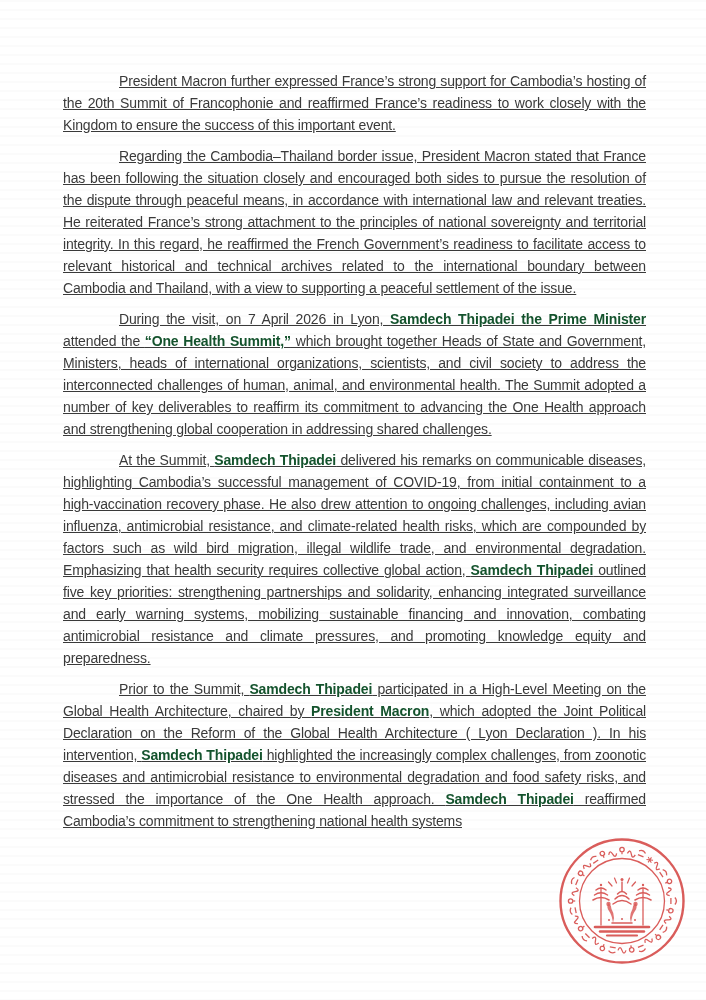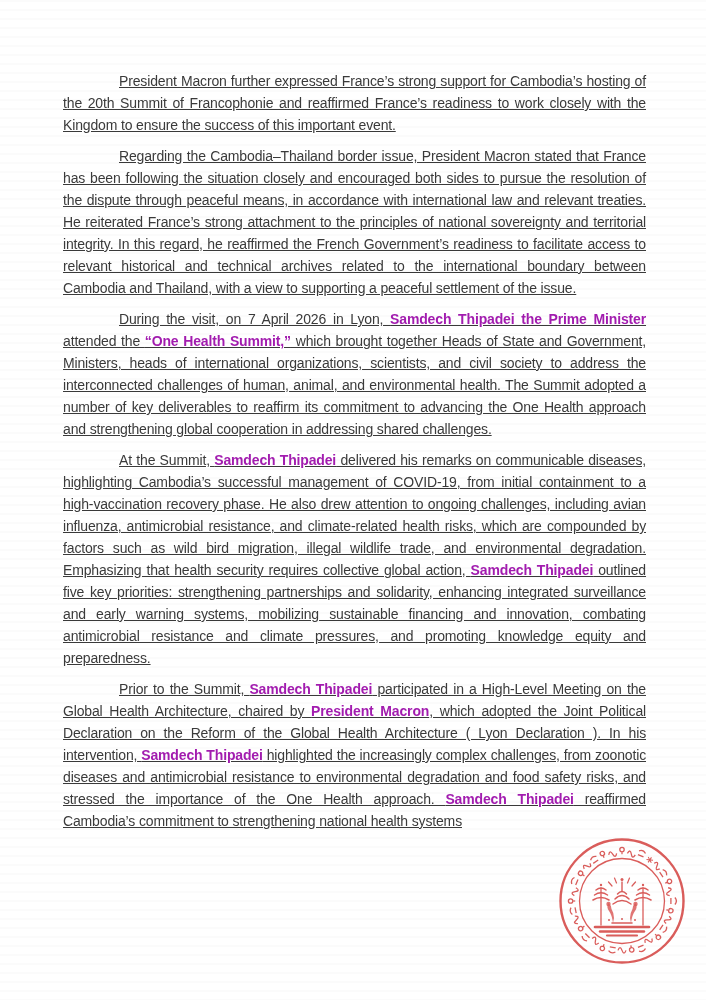--- a/index.html
+++ b/index.html
@@ -12,21 +12,21 @@
     content:""; position:absolute; inset:0; pointer-events:none;
     background:repeating-linear-gradient(180deg, rgba(0,0,0,0.015) 0 2px, rgba(0,0,0,0) 2px 9px);
   }
   .doc-body{
     position:absolute; left:63px; top:70px; width:583px; color:var(--text);
   }
   .doc-body p{
     margin:0 0 9px 0; font-size:14px; line-height:22px;
     text-align:justify; text-indent:56px; letter-spacing:-0.15px;text-decoration:underline;
   }
-  .doc-body .b{ font-weight:700; color:#a21caf; }
+  .doc-body .b{ font-weight:700; color:#14532d; }
   .stamp{
     position:absolute; left:552px; top:831px; width:140px; height:140px;
     color:var(--ink); mix-blend-mode:multiply; opacity:0.93;
   }
   .stamp *{ vector-effect:non-scaling-stroke; }
 </style>
 </head>
 <body>
 
 <div class="page">

